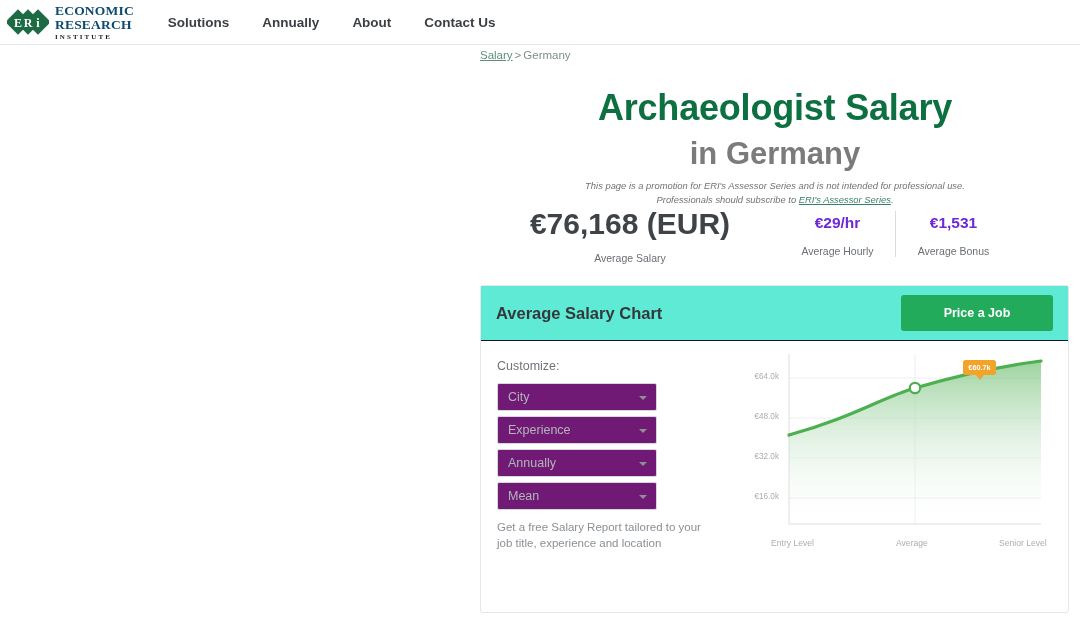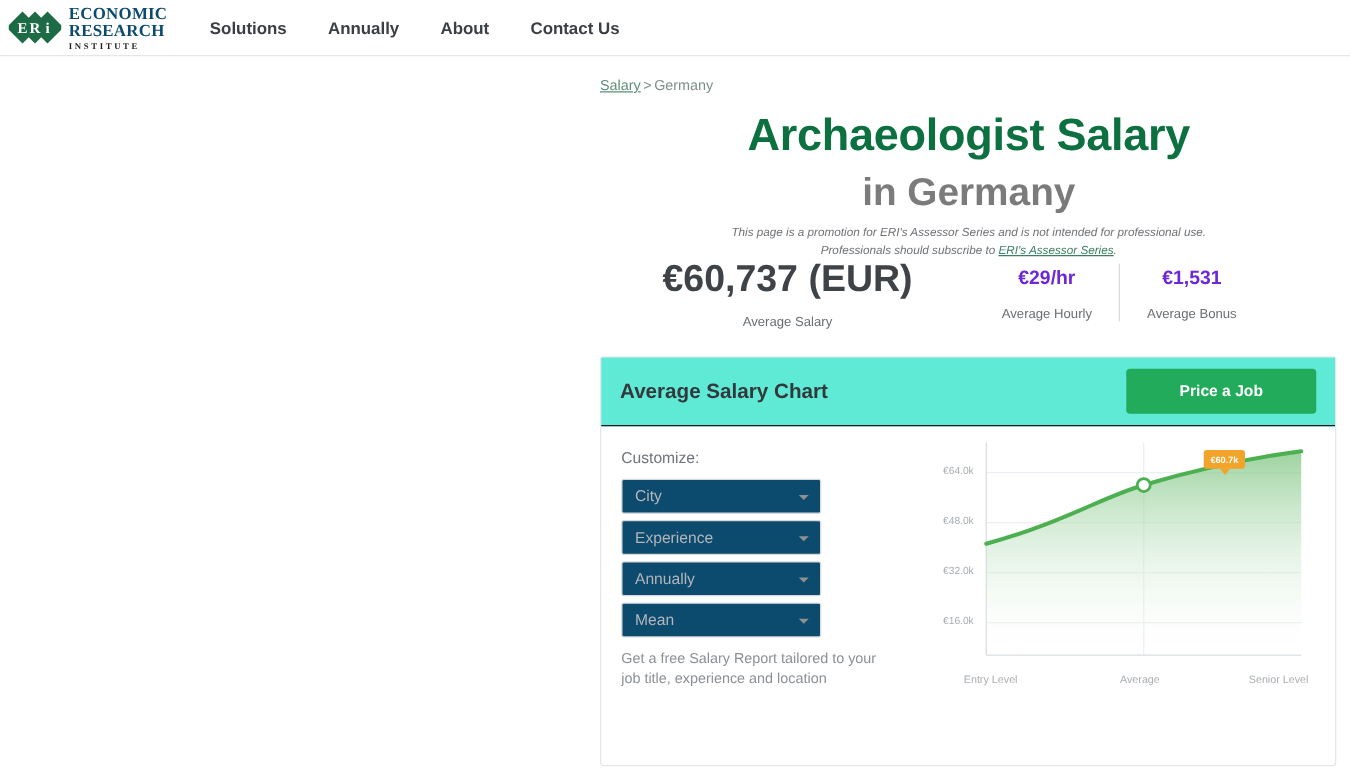--- a/index.html
+++ b/index.html
@@ -38,21 +38,21 @@
   .navlinks { display: flex; align-items: center; margin-left: 34px; }
   .navlink {
     font-size: 13.5px; font-weight: 700; color: #3b3f44;
     margin-right: 33px; cursor: pointer; white-space: nowrap;
   }
 
   
   .page { position: absolute; top: 45px; left: 0; width: 1080px; }
 
   .breadcrumb {
-    position: absolute; left: 480px; top: 18px;
+    position: absolute; left: 480px; top: 4px;
     font-size: 11.5px; color: #7d8f88;
   }
   .breadcrumb .bc-link {
     color: #5f8d7a; text-decoration: underline; cursor: pointer;
   }
   .breadcrumb .bc-sep { margin: 0 2px; }
 
   .title1 {
     position: absolute; left: 480px; top: 42px; width: 590px;
     text-align: center;
@@ -117,21 +117,21 @@
     width: 152px; height: 36px; cursor: pointer;
   }
   .card-body { position: relative; height: 272px; }
 
   
   .controls { position: absolute; left: 16px; top: 18px; width: 175px; }
   .customize-lbl { font-size: 12.5px; color: #6e7479; margin-bottom: 10px; }
   .select {
     position: relative; width: 160px; height: 28px;
     border: 1px solid #d6d9dc; border-radius: 2px;
-    background: #0c4a6e; margin-bottom: 5px;
+    background: #701a75; margin-bottom: 5px;
     display: flex; align-items: center; cursor: pointer;
   }
   .select-val { font-size: 12.5px; color: #b2b6ba; padding-left: 10px; }
   .caret {
     position: absolute; right: 9px; top: 12px;
     width: 0; height: 0;
     border-left: 4px solid transparent;
     border-right: 4px solid transparent;
     border-top: 4px solid #8d9194;
   }
@@ -204,21 +204,21 @@
   <h1 class="title1">Archaeologist Salary</h1>
   <h2 class="title2">in Germany</h2>
 
   <div class="disclaimer">
     <div>This page is a promotion for ERI's Assessor Series and is not intended for professional use.</div>
     <div><span>Professionals should subscribe to </span><a>ERI's Assessor Series</a><span>.</span></div>
   </div>
 
   <div class="stats">
     <div class="stat stat-main">
-      <div class="stat-val">€60,737 (EUR)</div>
+      <div class="stat-val">€76,168 (EUR)</div>
       <div class="stat-lbl">Average Salary</div>
     </div>
     <div class="stat stat-sub">
       <div class="stat-val">€29/hr</div>
       <div class="stat-lbl">Average Hourly</div>
     </div>
     <div class="stat-div"></div>
     <div class="stat stat-sub">
       <div class="stat-val">€1,531</div>
       <div class="stat-lbl">Average Bonus</div>

